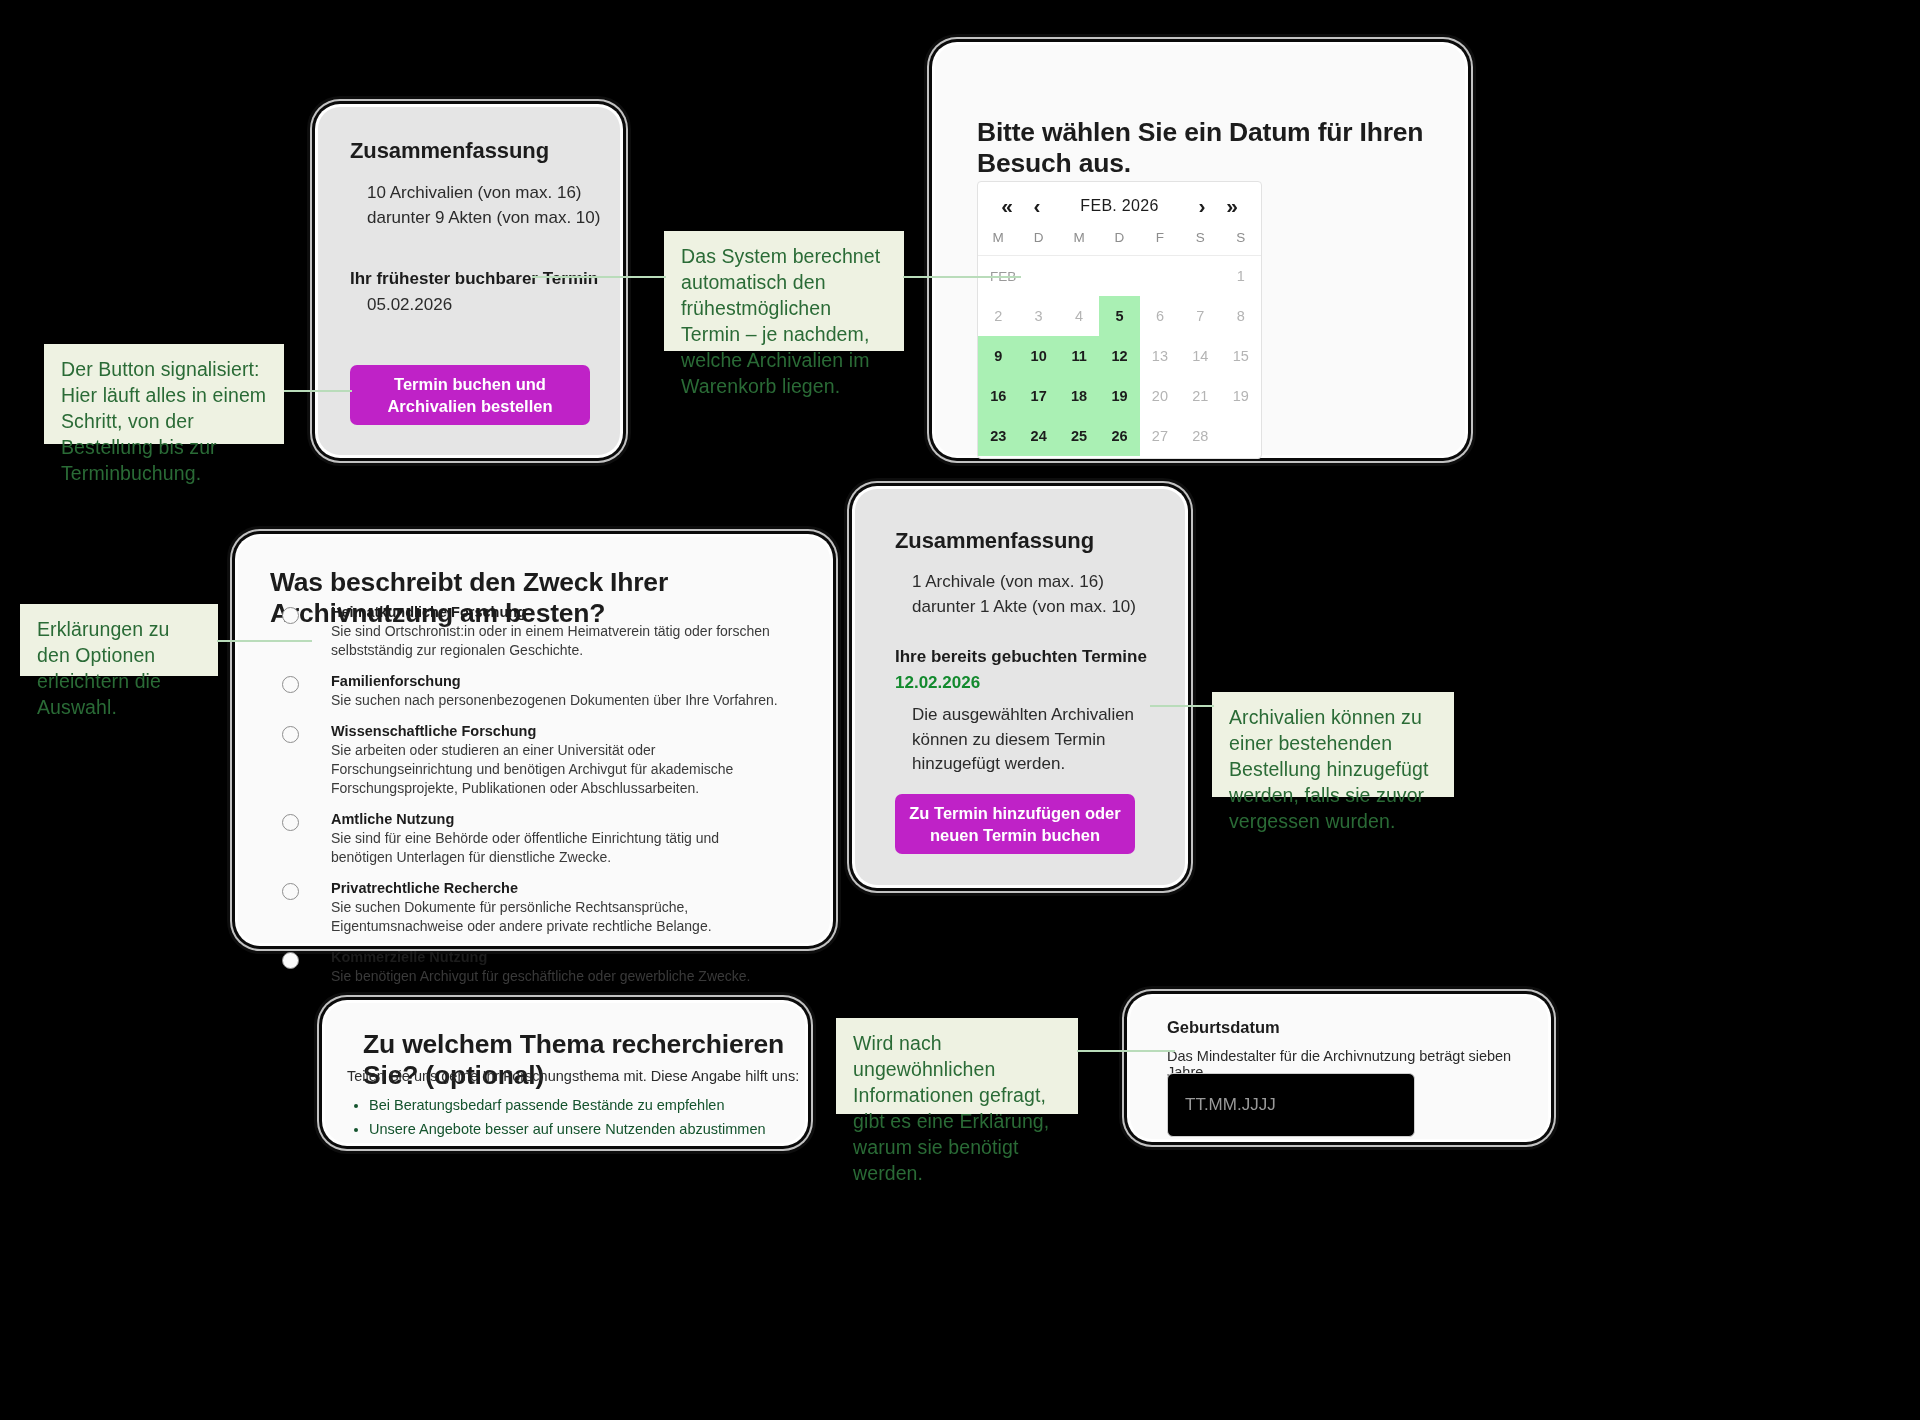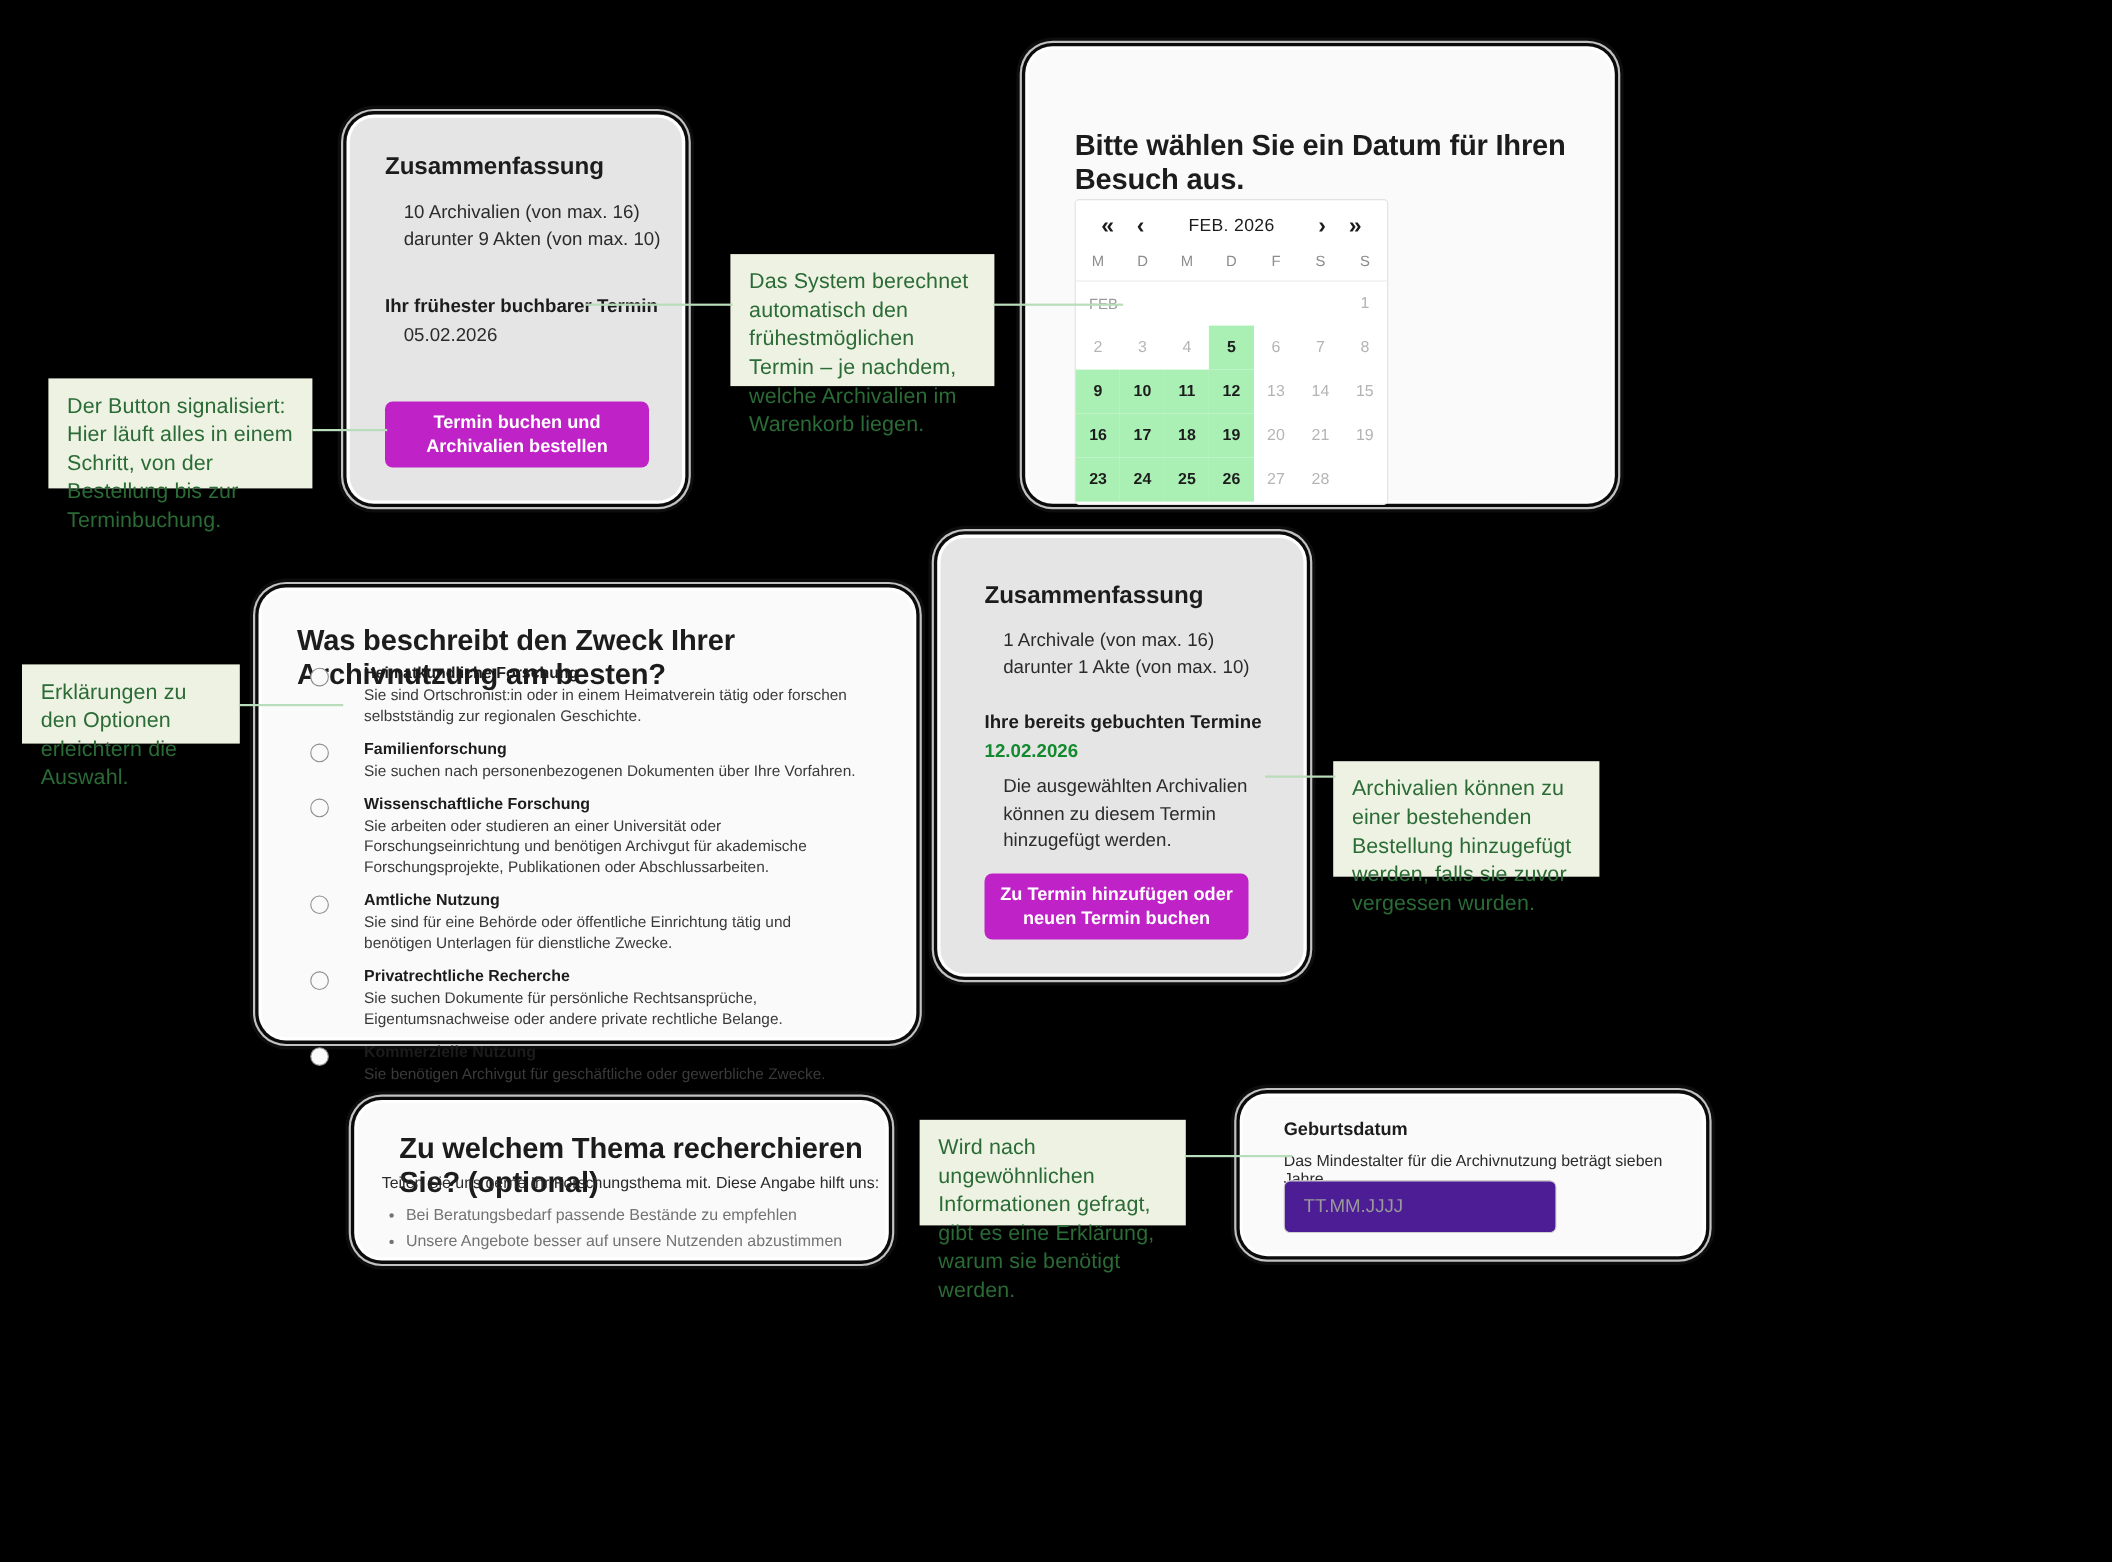--- a/index.html
+++ b/index.html
@@ -198,40 +198,40 @@
   
   .sub-text {
     font-size: 14.5px;
     color: #2b2b2b;
     line-height: 1.4;
   }
   .bullets {
     margin: 11px 0 0 0;
     padding-left: 22px;
     font-size: 14.5px;
-    color: #737373;
+    color: #14532d;
     line-height: 1.65;
   }
   .field-label {
     font-size: 16.5px;
     font-weight: bold;
     color: #1c1c1c;
   }
   .field-hint {
     font-size: 14.5px;
     color: #2b2b2b;
     margin-top: 6px;
   }
   .text-input {
     margin-top: 14px;
     width: 100%;
-    height: 48px;
+    height: 64px;
     border: 1.5px solid #cfcfcf;
     border-radius: 6px;
-    background: #4c1d95;
+    background: #000000;
     font-size: 17px;
     color: #9a9a9a;
     padding: 0 17px;
     box-sizing: border-box;
     font-family: inherit;
   }
   .text-input::placeholder { color: #9a9a9a; }
 </style>
 </head>
 <body>

